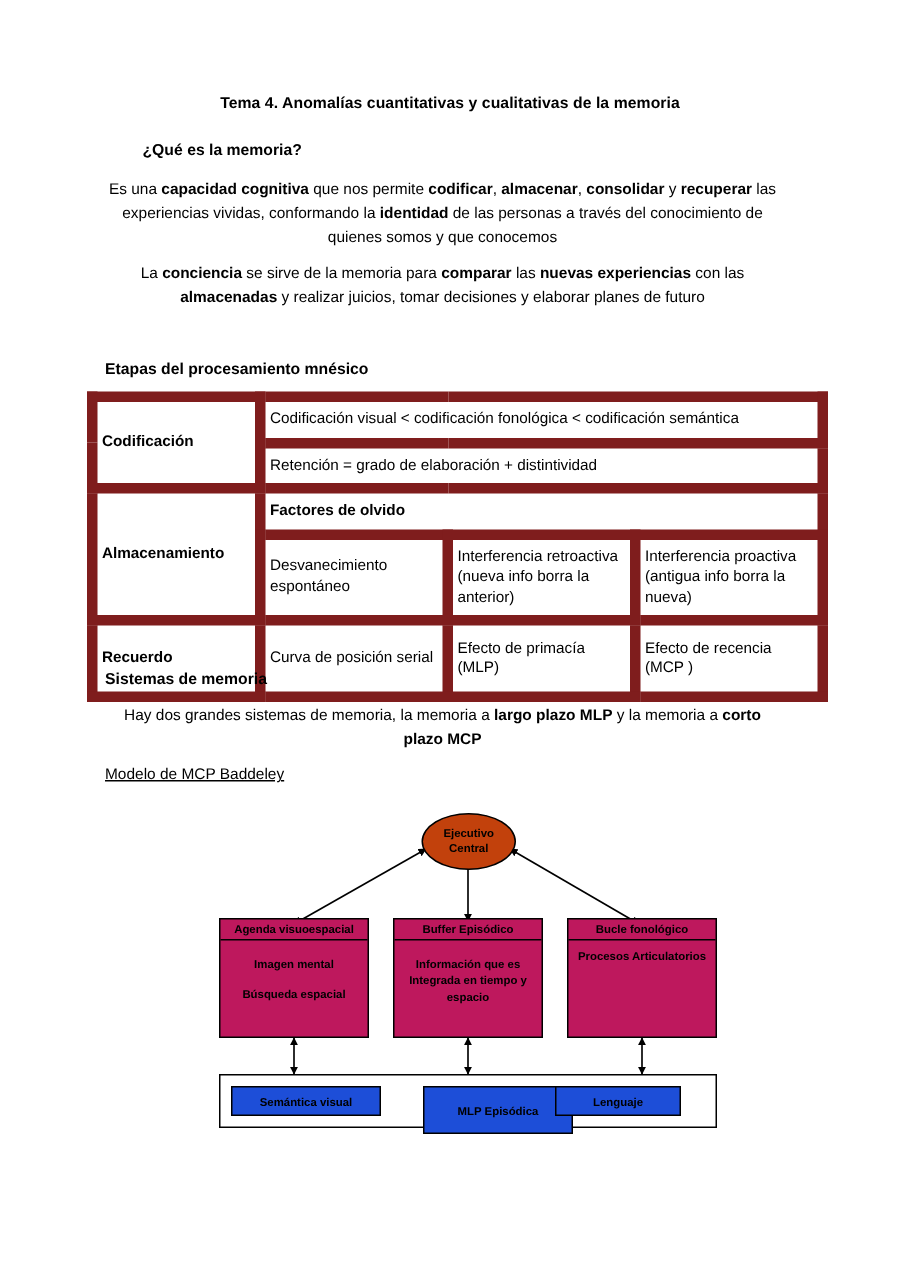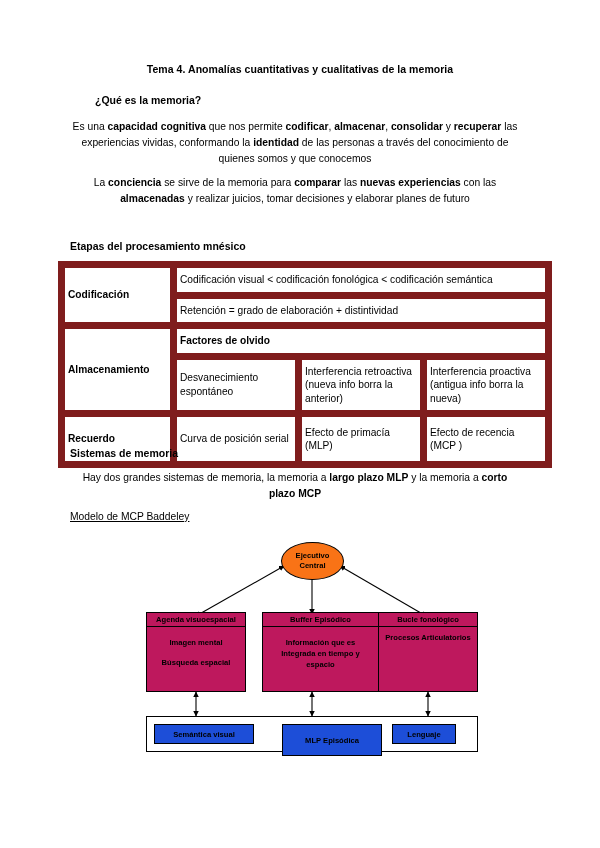--- a/index.html
+++ b/index.html
@@ -130,21 +130,21 @@
     line-height: 11px;
     padding-top: 10px;
   }
   .dbody-p { margin: 0 0 9px 0; }
   .dbody-p:last-child { margin-bottom: 0; }
 
   .ellipse {
     position: absolute;
     border: 1.4px solid #000;
     border-radius: 50%;
-    background: #f97316;
+    background: #c2410c;
     display: flex;
     align-items: center;
     justify-content: center;
     text-align: center;
     font-size: 7.6px;
     font-weight: bold;
     line-height: 10px;
     box-sizing: border-box;
   }
 
@@ -249,34 +249,34 @@
     </div>
 
     <div class="dbox" style="left:146px; top:92px; width:100px; height:80px;">
       <div class="bhead">Agenda visuoespacial</div>
       <div class="bbody">
         <div class="dbody-p">Imagen mental</div>
         <div class="dbody-p">Búsqueda espacial</div>
       </div>
     </div>
 
-    <div class="dbox" style="left:262px; top:92px; width:117px; height:80px;">
+    <div class="dbox" style="left:262px; top:92px; width:100px; height:80px;">
       <div class="bhead">Buffer Episódico</div>
       <div class="bbody">
         <div class="dbody-p" style="padding:0 8px;">Información que es Integrada en tiempo y espacio</div>
       </div>
     </div>
 
     <div class="dbox" style="left:378px; top:92px; width:100px; height:80px;">
       <div class="bhead">Bucle fonológico</div>
       <div class="bbody" style="padding-top:5px;">
         <div class="dbody-p">Procesos Articulatorios</div>
       </div>
     </div>
 
     <div class="outerbox" style="left:146px; top:196px; width:332px; height:36px;"></div>
     <div class="smallbox" style="left:154px; top:204px; width:100px; height:20px;">Semántica visual</div>
     <div class="smallbox" style="left:282px; top:204px; width:100px; height:32px;">MLP Episódica</div>
-    <div class="smallbox" style="left:392px; top:204px; width:64px; height:20px;">Lenguaje</div>
+    <div class="smallbox" style="left:370px; top:204px; width:84px; height:20px;">Lenguaje</div>
 
   </div>
 
 </div>
 
 </body></html>

